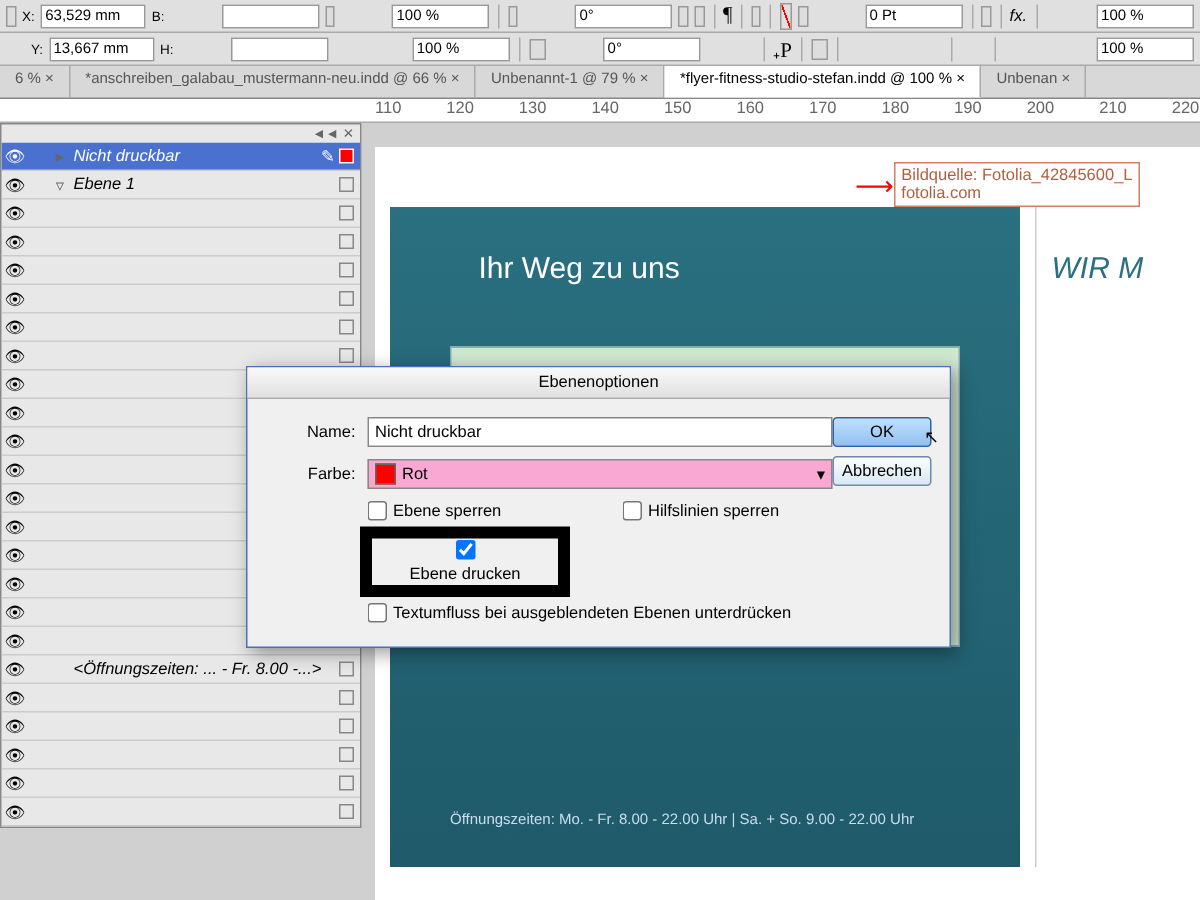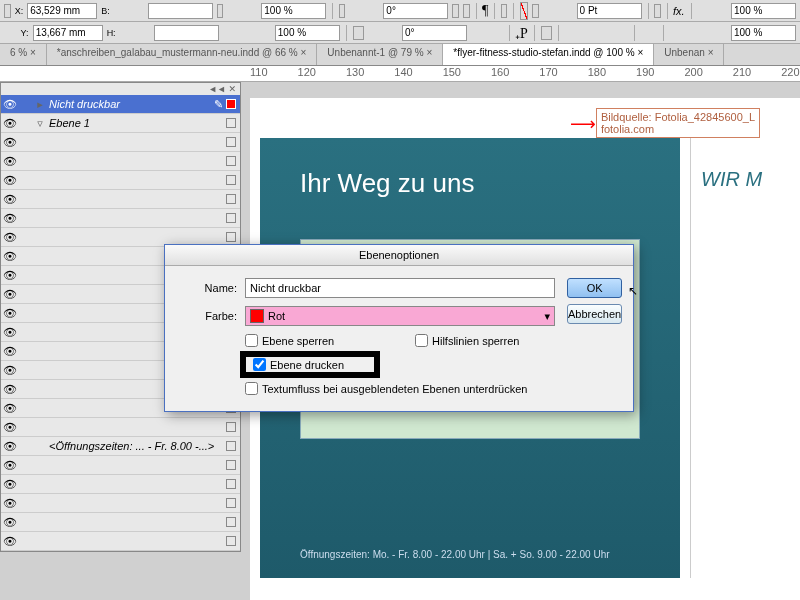--- a/index.html
+++ b/index.html
@@ -30,41 +30,41 @@
 .layer-row .lock { width: 14px; }
 .layer-row .tree { width: 14px; text-align: center; color: #666; }
 .layer-row.active { background: #4a70d0; color: #fff; }
 .layer-row .name { flex: 1; padding-left: 2px; font-style: italic; }
 .layer-row.active .name { font-style: italic; }
 .layer-row .sq { width: 10px; height: 10px; border: 1px solid #888; margin-right: 4px; }
 .layer-row .pen { width: 12px; }
 
 .canvas { position: absolute; top: 16px; left: 250px; right: 0; bottom: 0; background: #fff; }
 .page-bg { position: absolute; top: 40px; left: 10px; width: 420px; height: 440px; background: linear-gradient(#2a7080, #1e5a6a); }
-.page-title { color: #fff; font-size: 26px; font-weight: 300; padding: 30px 40px; }
+.page-title { color: #fff; font-size: 20px; font-weight: 300; padding: 30px 40px; margin-left: 19px; }
 .map-box { background: #d0e8d0; margin: 10px 40px; height: 200px; border: 1px solid #8ab; }
 .footer-txt { color: #cde; font-size: 10px; padding: 100px 40px 10px; }
 .source-box { position: absolute; top: 10px; right: 40px; border: 1px solid #d08060; padding: 2px 4px; font-size: 9px; color: #b06040; }
 .arrow { position: absolute; top: 15px; left: 320px; color: red; font-size: 18px; }
 .page2 { position: absolute; top: 40px; left: 440px; width: 160px; height: 440px; background: #fff; border-left: 1px solid #ccc; }
 .page2-title { color: #2a7080; font-size: 20px; font-style: italic; padding: 30px 10px; }
 
 .dialog { position: absolute; top: 244px; left: 164px; width: 470px; background: #f0f0f0; border: 1px solid #4a70c0; box-shadow: 3px 3px 12px rgba(0,0,0,0.4); z-index: 100; }
 .dialog-title { background: linear-gradient(#fafafa, #e0e0e0); padding: 4px 8px; font-size: 11px; border-bottom: 1px solid #aaa; text-align: center; }
-.dialog-body { padding: 12px; display: flex; gap: 12px; }
+.dialog-body { padding: 12px; display: flex; }
 .form-col { flex: 1; }
 .form-row { display: flex; align-items: center; margin-bottom: 8px; }
 .form-row label { width: 60px; text-align: right; margin-right: 8px; font-size: 11px; }
 .form-row input[type=text] { flex: 1; border: 1px solid #888; padding: 2px 4px; height: 20px; }
 .color-sw { width: 14px; height: 14px; background: red; display: inline-block; margin-right: 4px; vertical-align: middle; border: 1px solid #666; }
 .check-grid { padding-left: 68px; }
 .check-row { display: flex; gap: 30px; margin-bottom: 4px; }
 .check-item { display: flex; align-items: center; gap: 4px; font-size: 11px; min-width: 140px; }
 .check-item input { width: 13px; height: 13px; }
-.highlighted { border: 6px solid #000000; padding: 1px 7px; margin-left: -5px; }
+.highlighted { border: 8px solid #000000; padding: 1px 18px; margin-left: -5px; flex-direction: column; }
 .btn-col { width: 100px; display: flex; flex-direction: column; gap: 6px; }
 .btn { background: linear-gradient(#fafeff, #d8e8f0); border: 1px solid #6a8ab0; border-radius: 3px; padding: 3px 0; text-align: center; cursor: pointer; font-size: 11px; }
 .btn.primary { background: linear-gradient(#c0e0ff, #90c0f0); border: 1px solid #3060a0; }
 .cursor { position: absolute; top: 5px; left: 60px; font-size: 12px; }
 </style>
 </head>
 <body>
 
 <div class="toolbar">
   <span class="ico"></span>

